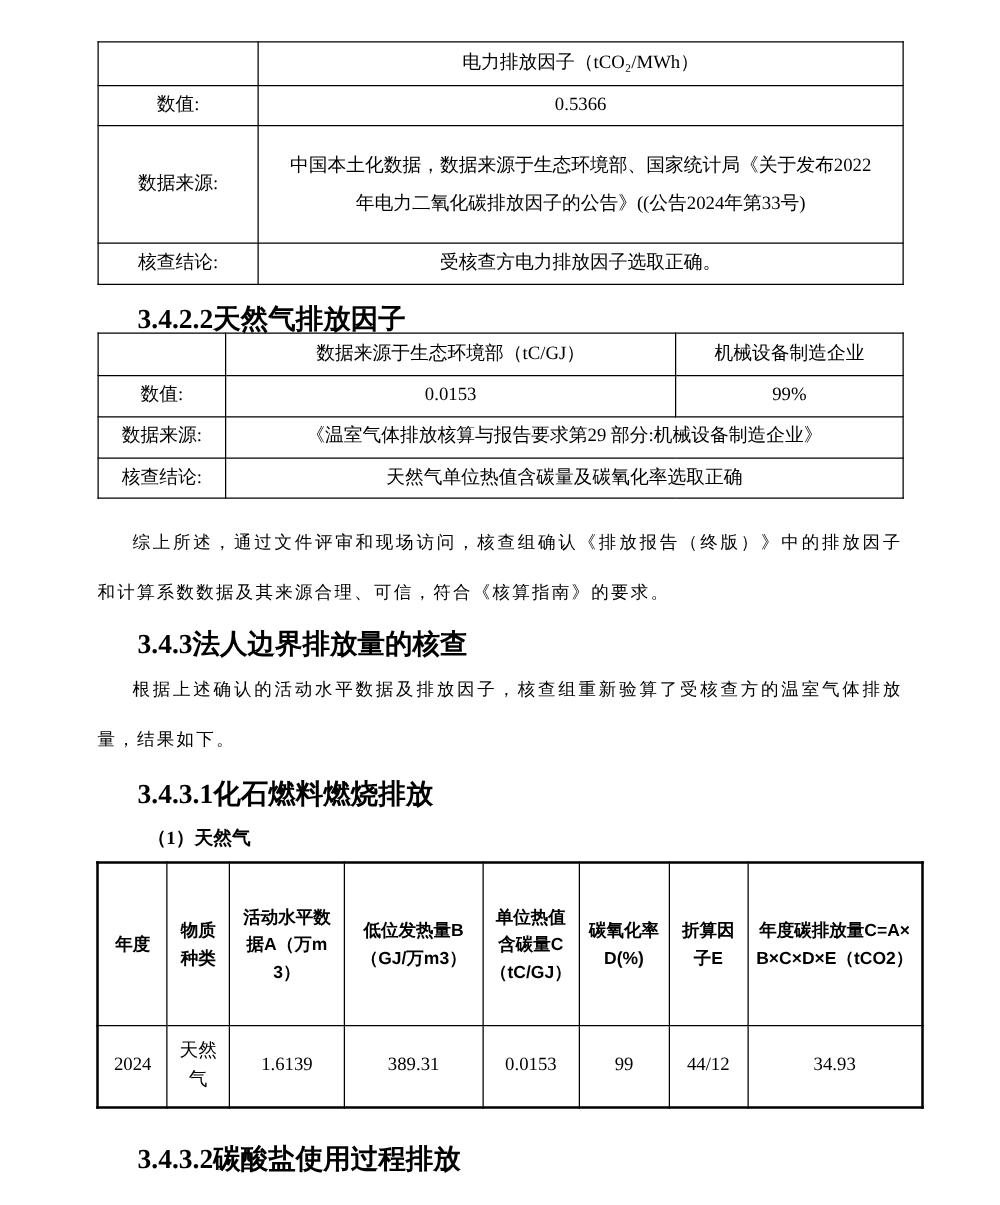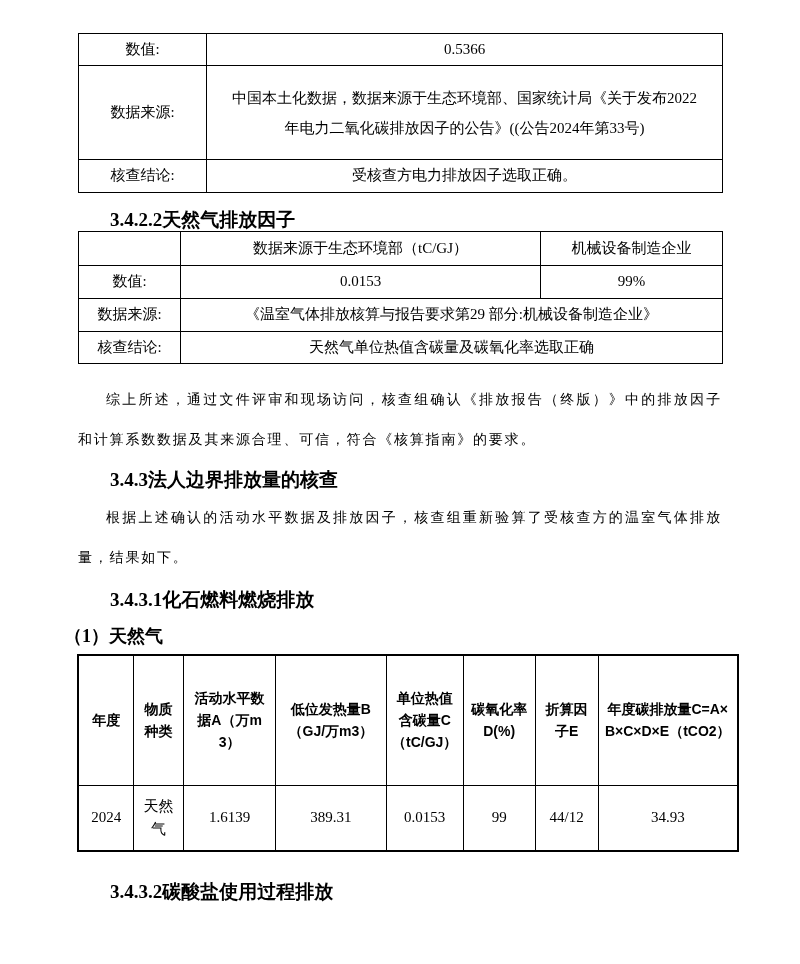--- a/index.html
+++ b/index.html
@@ -30,33 +30,33 @@
   .t1 .c-value { width:516px; }
   .t1 .r-head td { height:35px; }
   .t1 .r-val  td { height:32px; }
   .t1 .r-src  td { height:94px; }
   .t1 .r-con  td { height:33px; }
   .t1 .src-cell { padding:2px 24px; line-height:30px; }
 
   
   .heading {
     font-weight:bold;
-    font-size:19px;
+    font-size:22px;
     line-height:22px;
     margin-left:110px;
   }
   .h3422 { margin-top:16px; }
   .h343  { margin-top:8px;  line-height:24px; }
   .h3431 { margin-top:10px; line-height:24px; }
   .h3432 { margin-top:28px; line-height:24px; }
   .sub-item {
     font-weight:bold;
-    font-size:18px;
+    font-size:15px;
     line-height:24px;
-    margin:12px 0 0 64px;
+    margin:12px 0 0 118px;
   }
 
   
   .t2 { margin:0 0 0 78px; width:644px; }
   .t2 .c1 { width:102px; }
   .t2 .c2 { width:360px; }
   .t2 .c3 { width:182px; }
   .t2 .r1 td { height:34px; }
   .t2 .r2 td { height:33px; }
   .t2 .r3 td { height:33px; }
@@ -100,20 +100,24 @@
 <body>
 
 <div class="page">
 
   <table class="t1">
     <colgroup>
         <col class="c-label">
         <col class="c-value">
       </colgroup>
     <tbody>
+        <tr class="r-head">
+      <td></td>
+      <td>电力排放因子（tCO₂/MWh）</td>
+    </tr>
     <tr class="r-val">
       <td>数值:</td>
       <td>0.5366</td>
     </tr>
     <tr class="r-src">
       <td>数据来源:</td>
       <td class="src-cell">中国本土化数据，数据来源于生态环境部、国家统计局《关于发布2022年电力二氧化碳排放因子的公告》((公告2024年第33号)</td>
     </tr>
     <tr class="r-con">
       <td>核查结论:</td>

